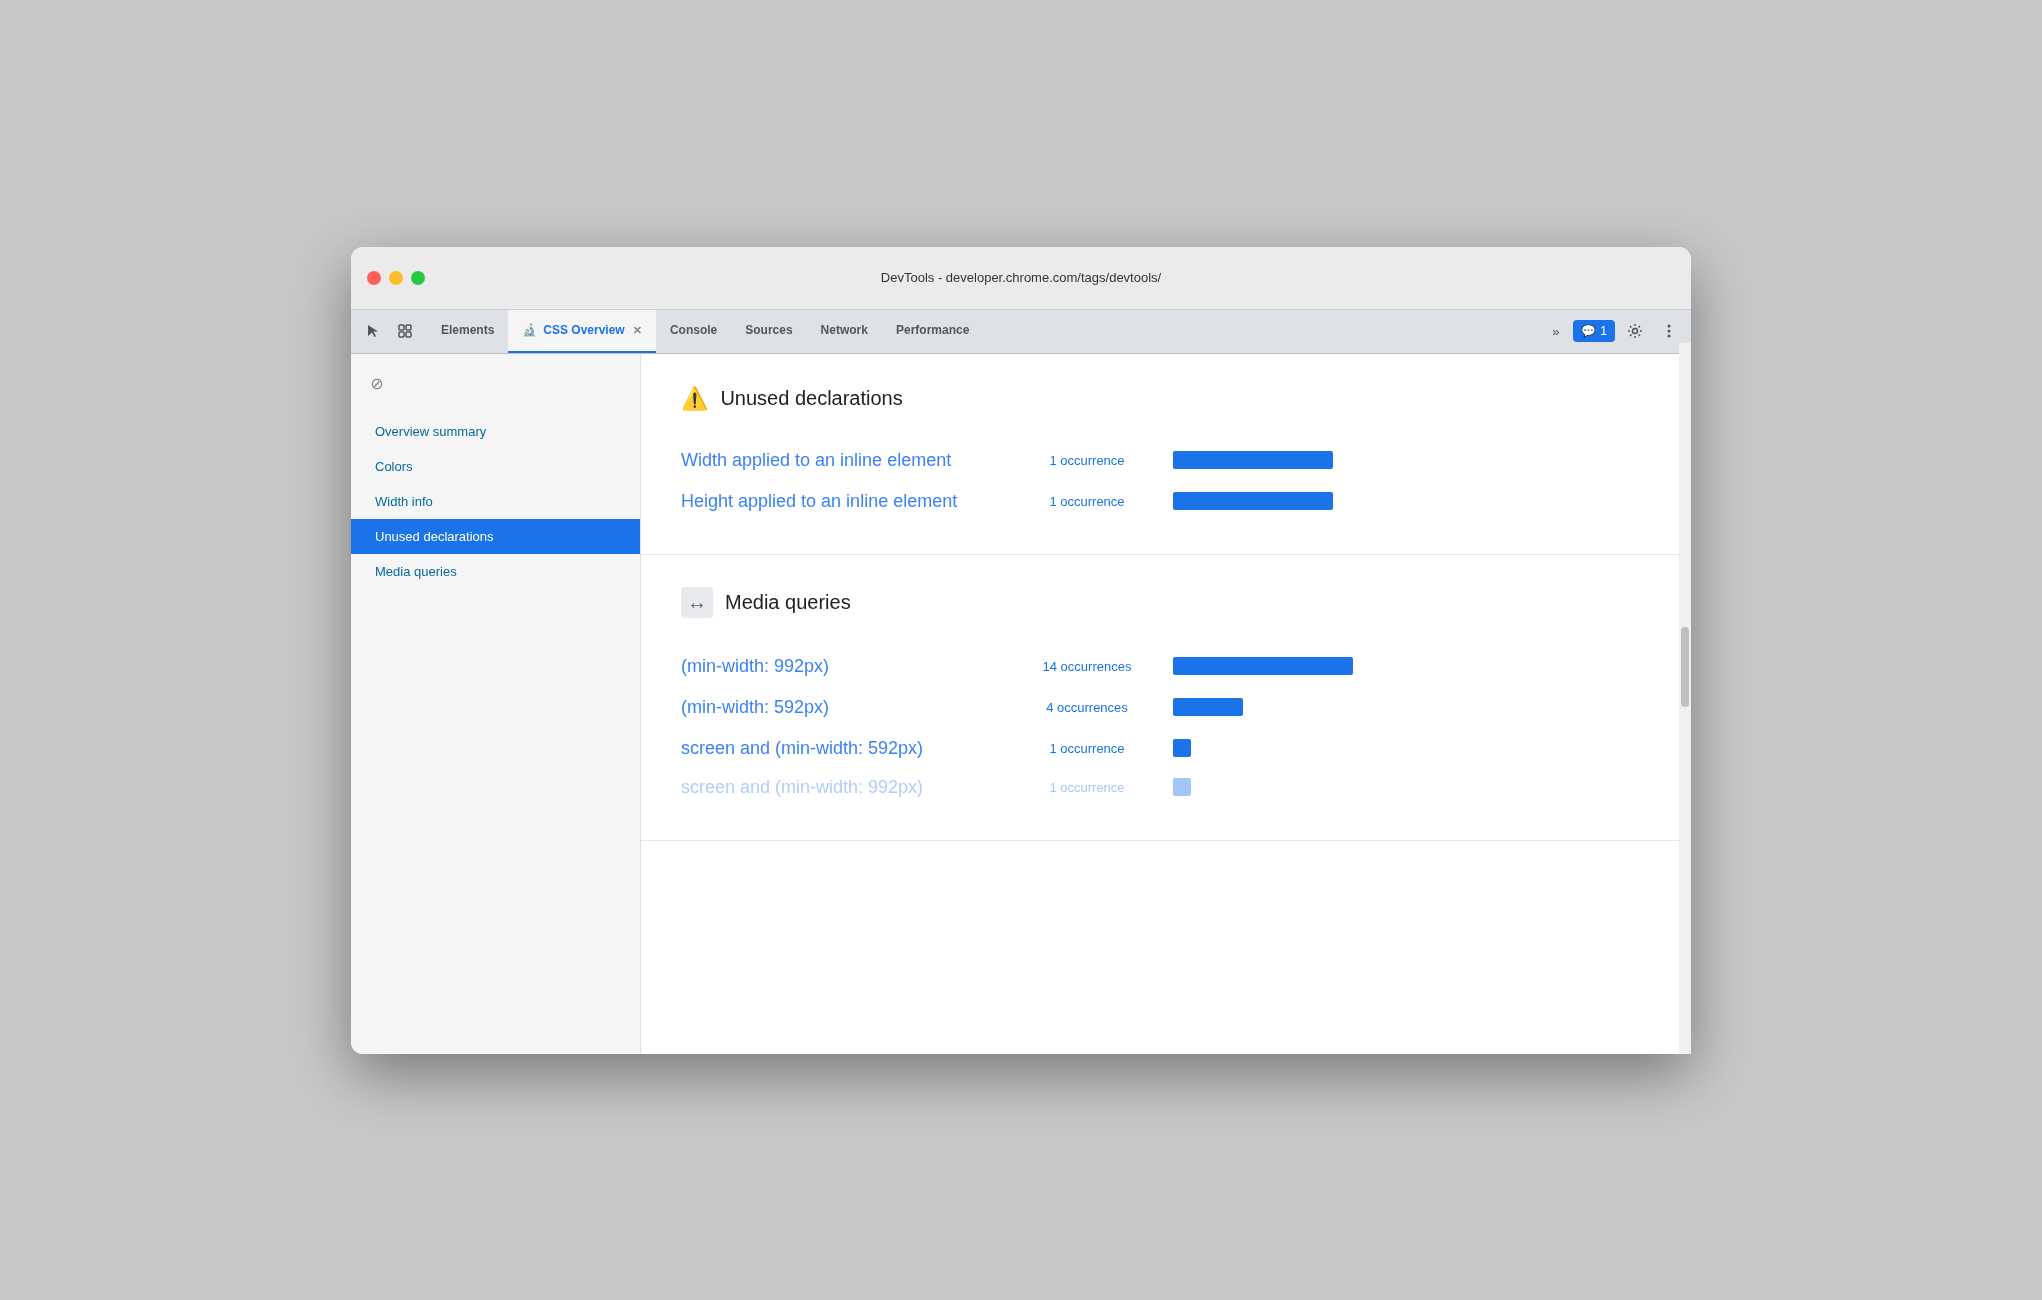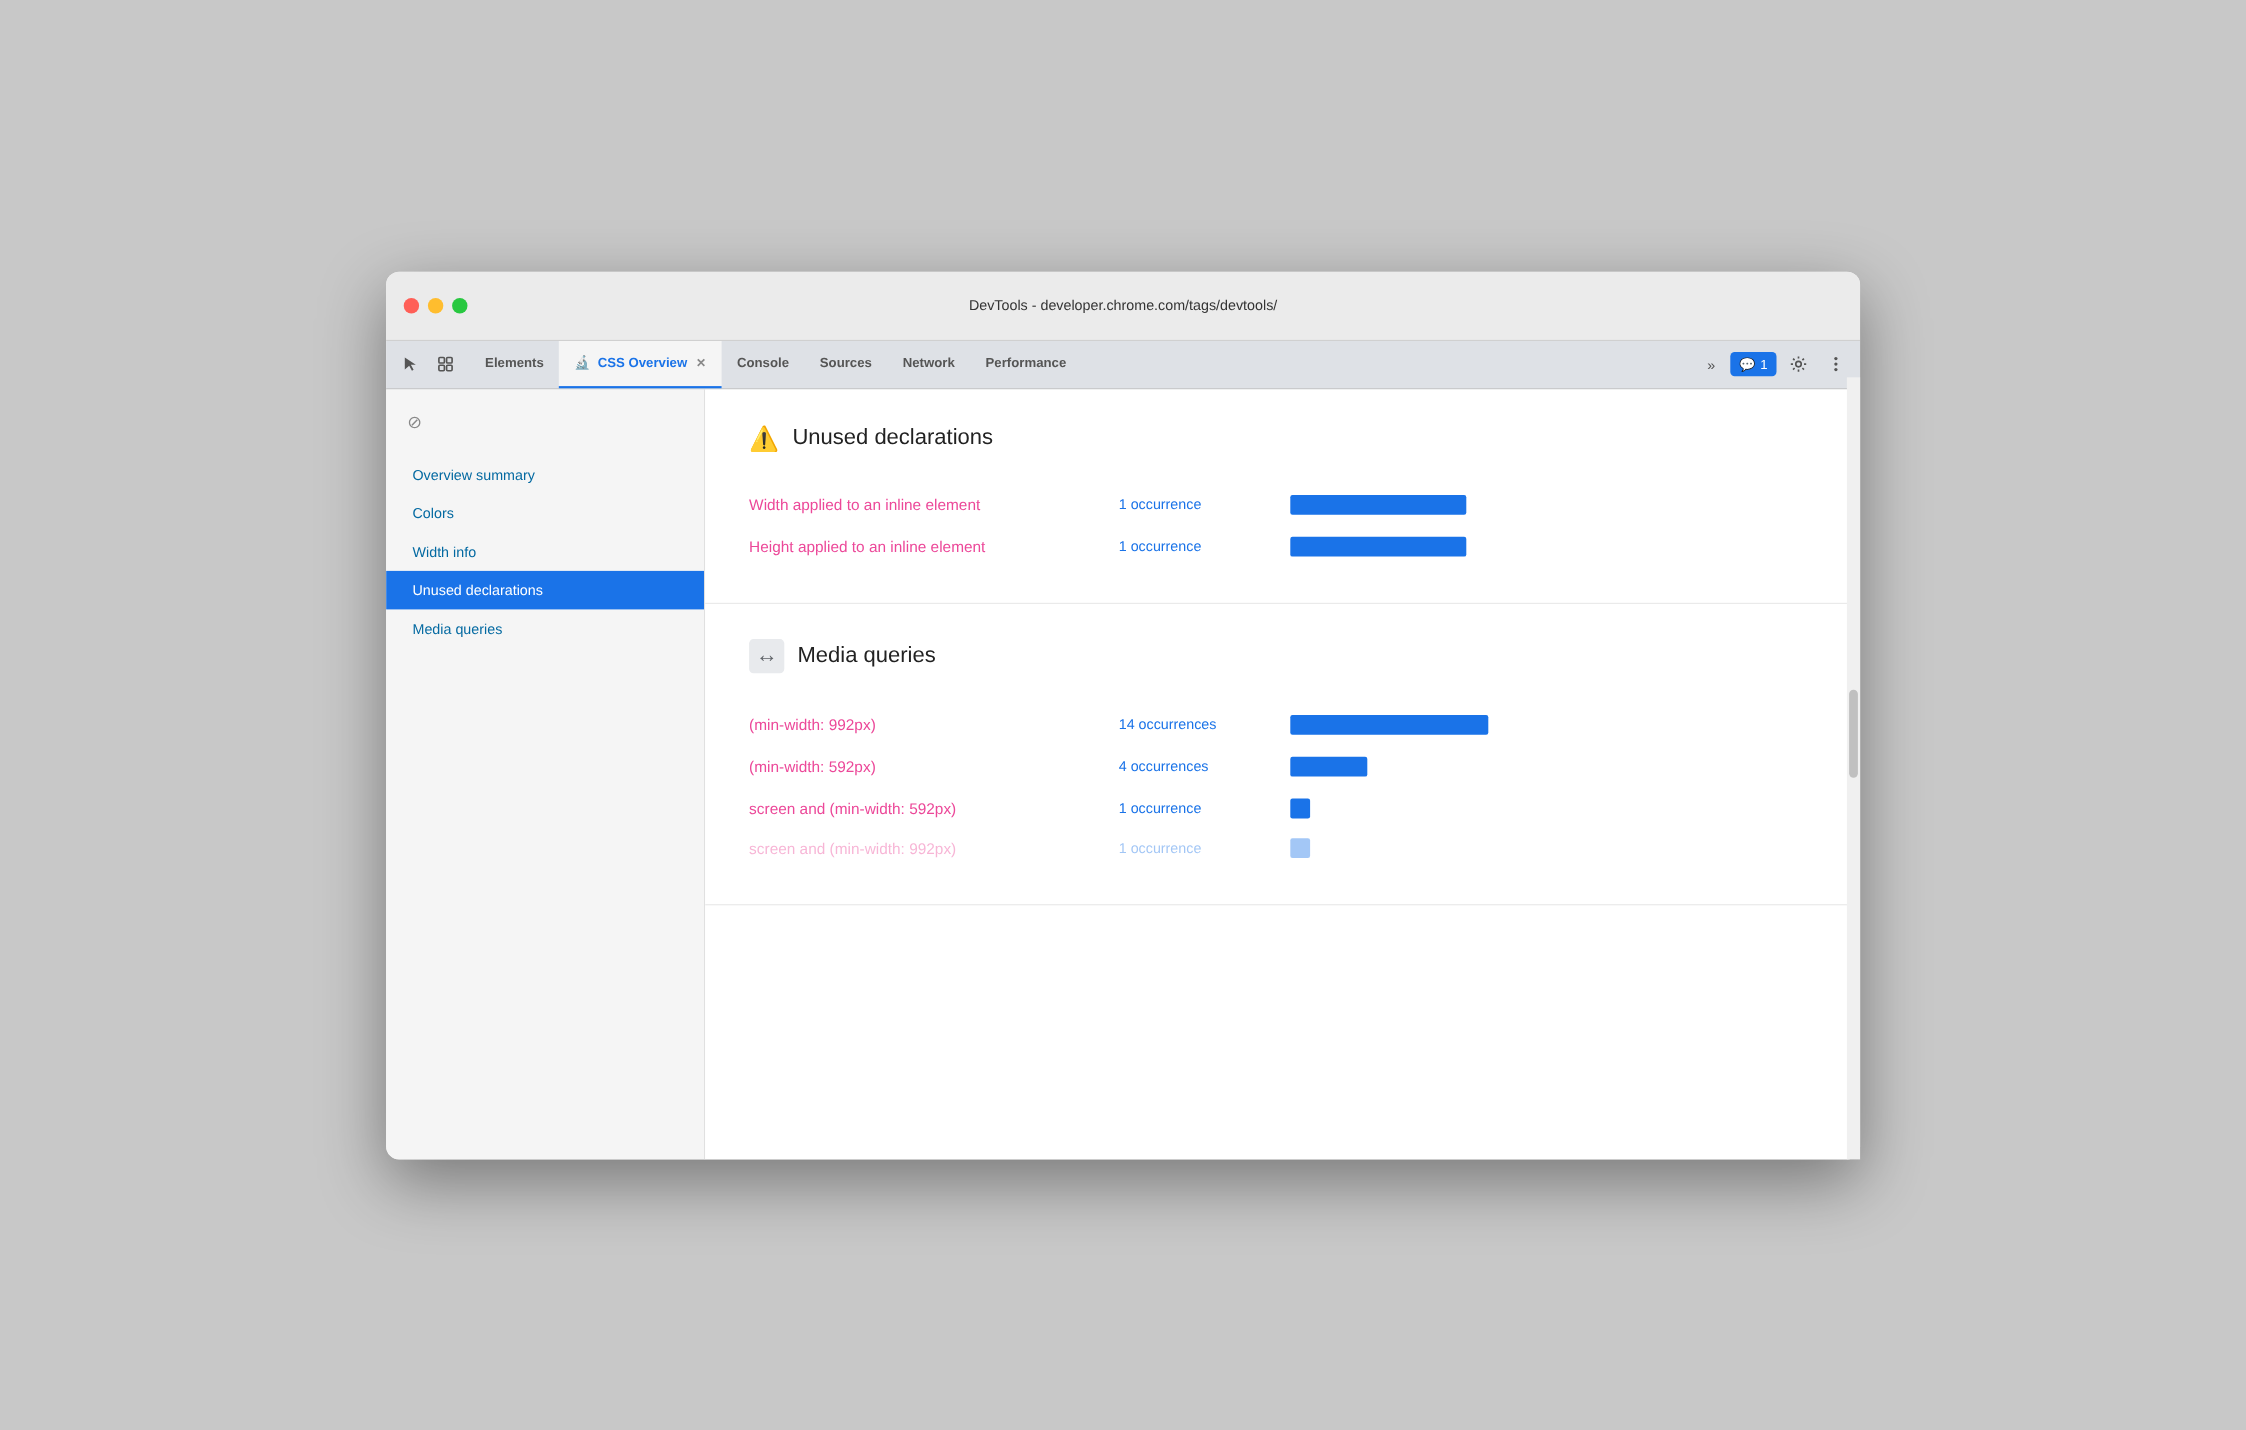--- a/index.html
+++ b/index.html
@@ -206,31 +206,31 @@
       padding: 4px 6px;
     }
     
     .item-row {
       display: flex;
       align-items: center;
       padding: 10px 0;
       gap: 16px;
     }
     .item-label {
-      font-size: 14px;
-      color: #ec4899;
+      font-size: 18px;
+      color: #3b82f6;
       width: 320px;
       flex-shrink: 0;
     }
     .occurrence-link {
       color: #1a73e8;
       font-size: 13px;
       text-decoration: none;
       width: 140px;
-      text-align: left;
+      text-align: center;
       flex-shrink: 0;
     }
     .bar-container {
       flex: 1;
     }
     .bar {
       height: 18px;
       background: #1a73e8;
       border-radius: 2px;
     }

